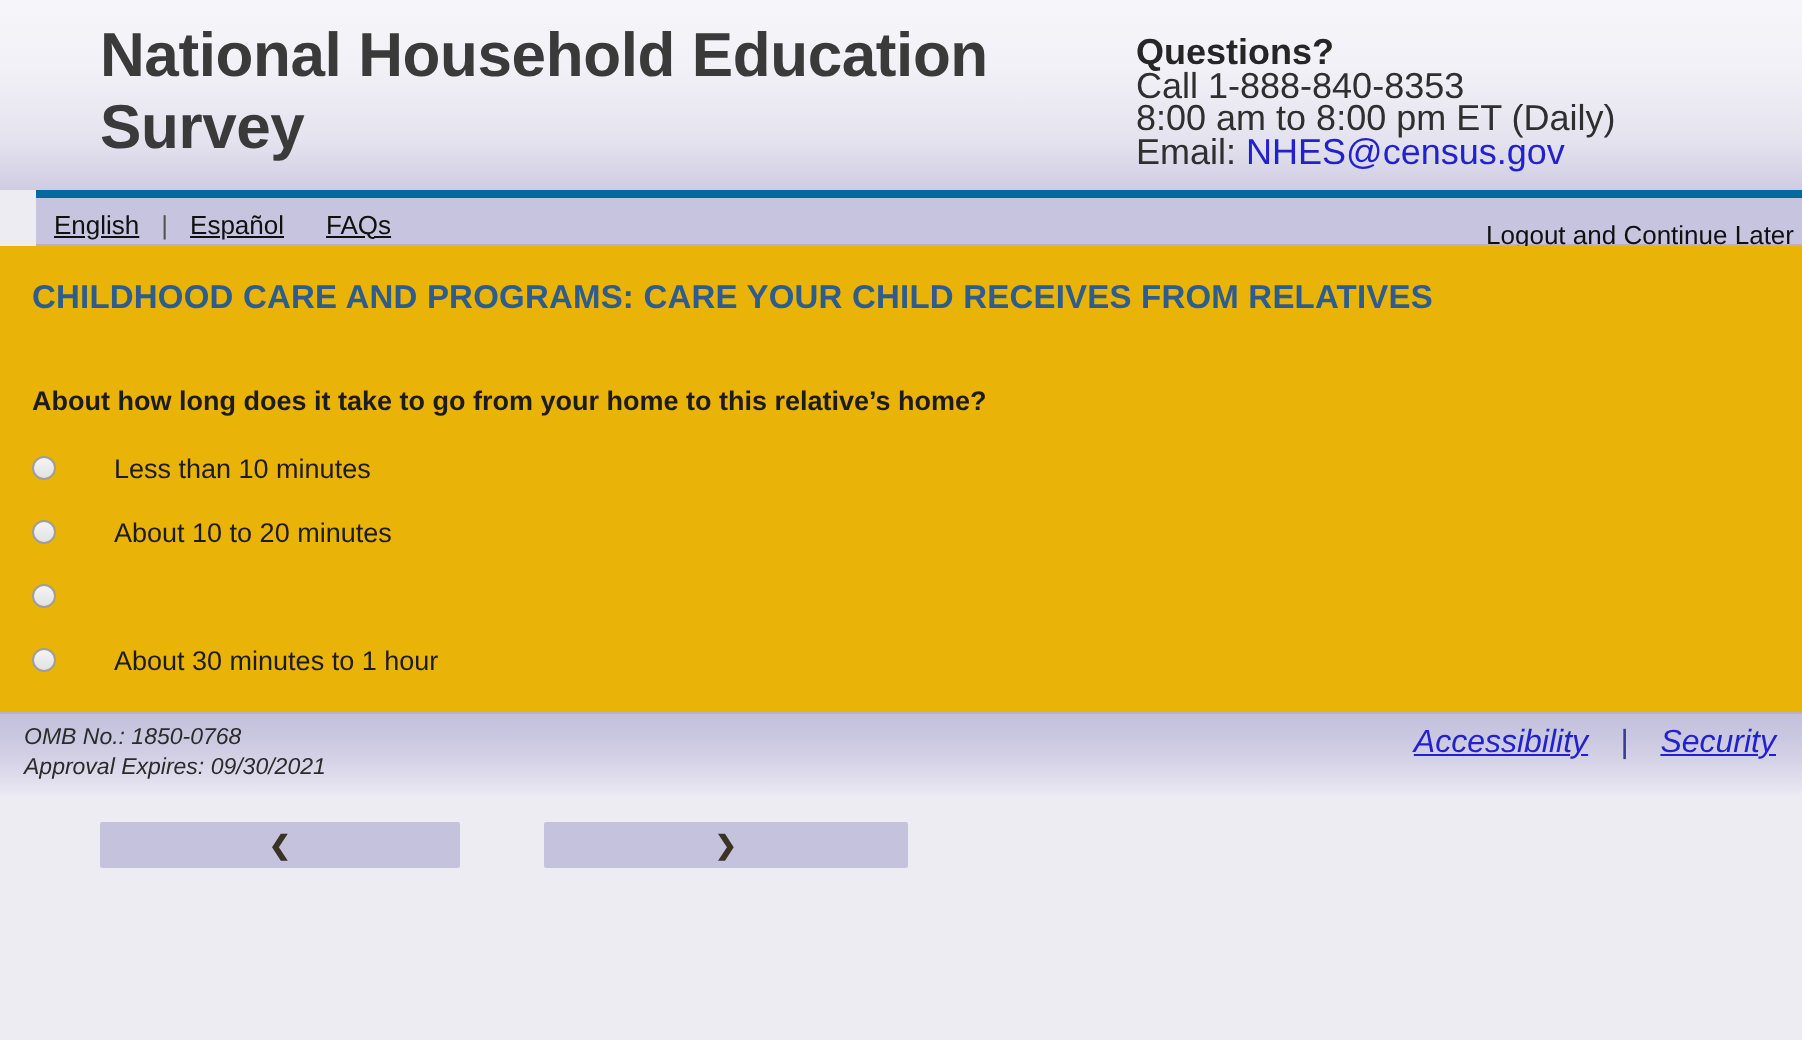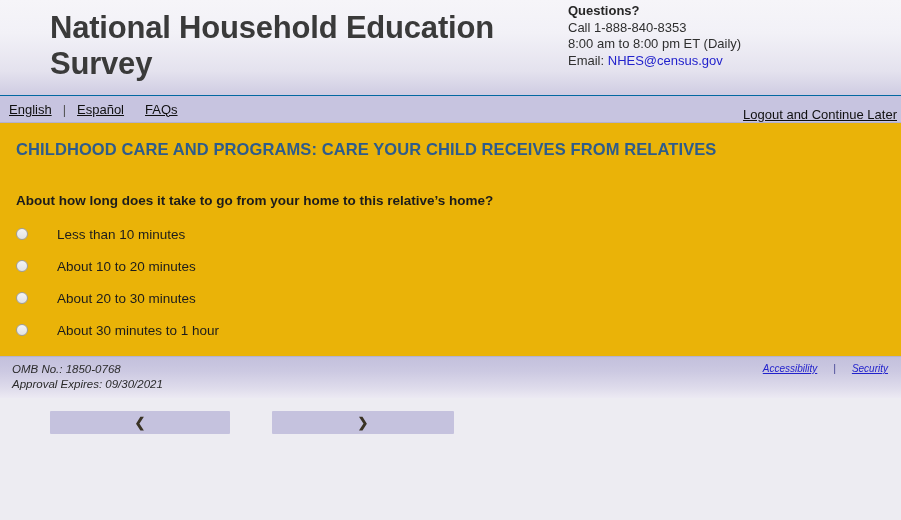--- a/index.html
+++ b/index.html
@@ -42,44 +42,45 @@
     font-size: 31px;
     line-height: 36px;
     font-weight: bold;
     color: #3a3a3a;
     letter-spacing: -0.2px;
   }
 
   .contact-block {
     position: absolute;
     left: 568px;
-    top: 3px;
-    font-size: 13px;
+    top: 18px;
+    font-size: 18px;
     line-height: 16.5px;
     color: #2f2f2f;
   }
   .contact-heading {
     font-weight: bold;
     color: #262626;
   }
   .contact-line { white-space: nowrap; }
   .email-link {
     color: #2222cc;
     cursor: pointer;
   }
 
   
   .navbar {
     position: relative;
     height: 28px;
     flex: 0 0 28px;
     background: #c7c4e0;
-    border-top: 1px solid #0369a1;
+    border-top: 4px solid #0369a1;
     border-bottom: 1px solid #b4b1cf;
     box-sizing: border-box;
+    margin-left: 18px;
   }
   .nav-left {
     position: absolute;
     left: 7px;
     top: 0;
     height: 26px;
     display: flex;
     align-items: center;
   }
   .nav-right {
@@ -211,21 +212,21 @@
     font-size: 11.5px;
     line-height: 15px;
     color: #2b2b2b;
   }
   .footer-right {
     position: absolute;
     right: 13px;
     top: 6px;
     display: flex;
     align-items: center;
-    font-size: 10px;
+    font-size: 16px;
   }
   .footer-link {
     color: #2222cc;
     text-decoration: underline;
     cursor: pointer;
     white-space: nowrap;
   }
   .footer-sep {
     color: #3b3b8f;
     padding: 0 16px;
@@ -271,21 +272,20 @@
       <label class="option-row">
         <span class="radio"></span>
         <span class="option-label">Less than 10 minutes</span>
       </label>
       <label class="option-row">
         <span class="radio"></span>
         <span class="option-label">About 10 to 20 minutes</span>
       </label>
       <label class="option-row">
         <span class="radio"></span>
-        <span class="option-label">About 20 to 30 minutes</span>
       </label>
       <label class="option-row">
         <span class="radio"></span>
         <span class="option-label">About 30 minutes to 1 hour</span>
       </label>
       <label class="option-row">
         <span class="radio"></span>
         <span class="option-label">More than 1 hour</span>
       </label>
     </div>

